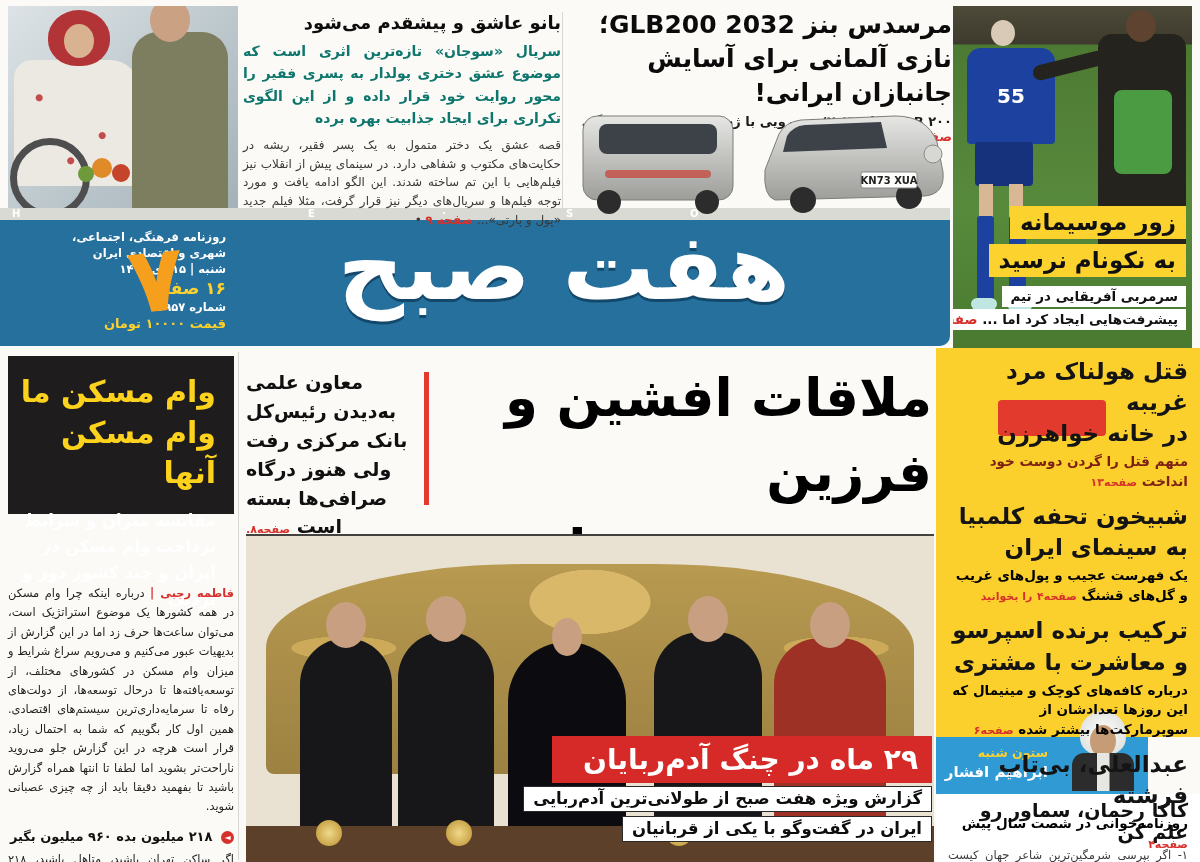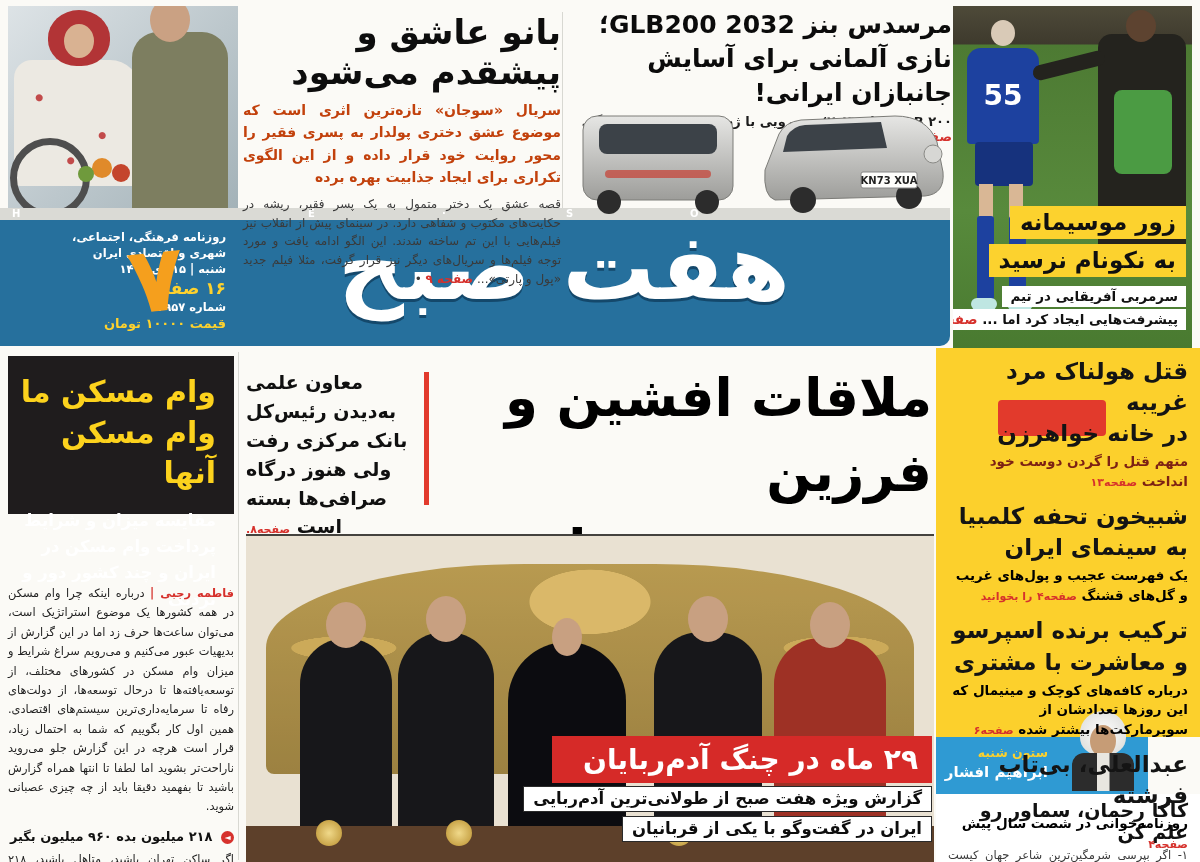--- a/index.html
+++ b/index.html
@@ -32,35 +32,35 @@
   .mast{left:0;top:220px;width:950px;height:126px;background:#26709d;border-radius:0 0 10px 0;}
   .mast-info{position:absolute;right:724px;left:14px;top:9px;text-align:right;color:#fff;font-size:11.5px;font-weight:bold;line-height:16px;}
   .mast-pages{color:#fcd12e;font-size:17px;line-height:22px;}
   .mast-price{color:#fcd12e;font-size:13px;line-height:18px;}
   .logo-text{position:absolute;right:160px;top:-6px;font-size:92px;font-weight:bold;color:#ffffff;
              text-shadow:0 3px 0 #14486b;letter-spacing:-4px;white-space:nowrap;}
   .logo-seven{position:absolute;left:128px;top:6px;font-size:92px;font-weight:bold;color:#f59f1d;transform:rotate(-6deg);}
 
   
   .tv-art{left:243px;top:12px;width:318px;}
-  .tv-h{font-size:34px;font-weight:900;color:#0d0d0d;margin:0 0 7px;}
-  .tv-lead{font-size:14px;font-weight:bold;color:#c2410c;line-height:1.6;margin:0 0 6px;text-align:justify;}
+  .tv-h{font-size:18px;font-weight:900;color:#0d0d0d;margin:0 0 7px;}
+  .tv-lead{font-size:14px;font-weight:bold;color:#0f766e;line-height:1.6;margin:0 0 6px;text-align:justify;}
   .tv-body{font-size:12px;color:#3a3a3a;line-height:1.58;margin:0;text-align:justify;}
 
   
   .benz{left:568px;top:8px;width:384px;}
   .benz-h{font-size:25px;font-weight:900;color:#0b0b0b;line-height:1.35;margin:0;}
   .benz-lead{font-size:13px;font-weight:bold;color:#1c1c1c;margin:5px 0 0;}
   .cars{left:565px;top:98px;width:387px;height:118px;}
 
   
   .fb{left:953px;top:6px;width:239px;height:342px;overflow:hidden;
       background:linear-gradient(#4e4a39 0%,#3e3a2d 11%,#4d7a33 11.5%,#588a3c 60%,#497a30 100%);}
-  .fb-jersey{left:14px;top:42px;width:72px;height:96px;background:#1d419f;border-radius:14px 14px 4px 4px;
-             color:#fff;font-size:28px;font-weight:900;text-align:center;line-height:96px;}
+  .fb-jersey{left:14px;top:42px;width:88px;height:96px;background:#1d419f;border-radius:14px 14px 4px 4px;
+             color:#fff;font-size:20px;font-weight:900;text-align:center;line-height:96px;}
   .fb-head{left:38px;top:14px;width:24px;height:26px;background:#d9cab7;border-radius:50%;}
   .fb-shorts{left:22px;top:136px;width:58px;height:44px;background:#16327d;border-radius:4px;}
   .fb-leg{width:14px;height:36px;background:#d9b795;}
   .fb-sock{width:17px;height:84px;background:#1d419f;border-radius:3px;}
   .fb-shoe{width:26px;height:12px;background:#bfe6e2;border-radius:6px;}
   .fb-coach{right:6px;top:28px;width:88px;height:210px;background:#24231e;border-radius:14px 14px 0 0;}
   .fb-vest{position:absolute;right:14px;top:56px;width:58px;height:84px;background:#4b9b43;border-radius:8px;}
   .fb-coach-head{position:absolute;right:30px;top:-24px;width:30px;height:32px;background:#5d4330;border-radius:50%;}
   .fb-arm{position:absolute;right:80px;top:24px;width:74px;height:15px;background:#24231e;border-radius:8px;transform:rotate(-14deg);}
   .fb-tag{position:absolute;right:6px;background:#fcd22e;color:#101010;font-weight:900;font-size:23px;padding:3px 10px 4px;white-space:nowrap;}

